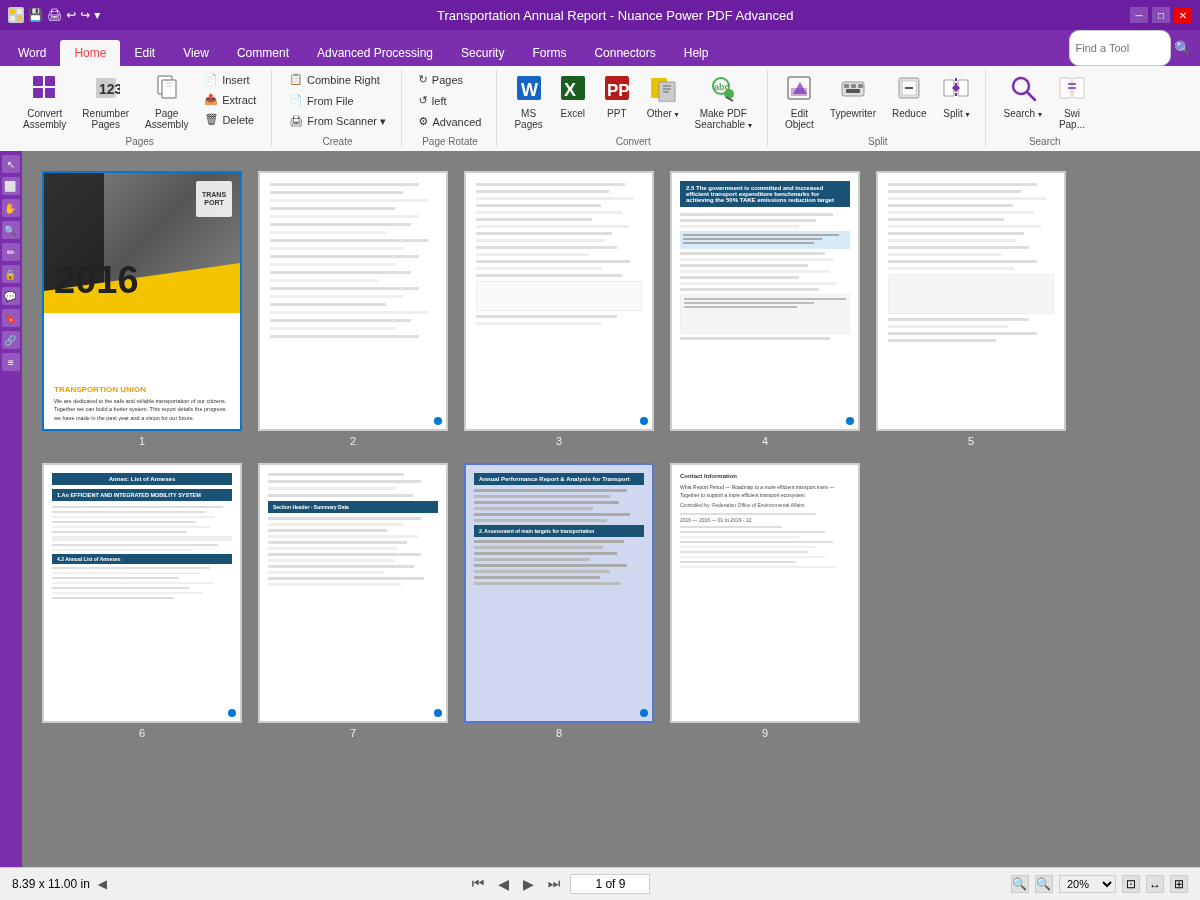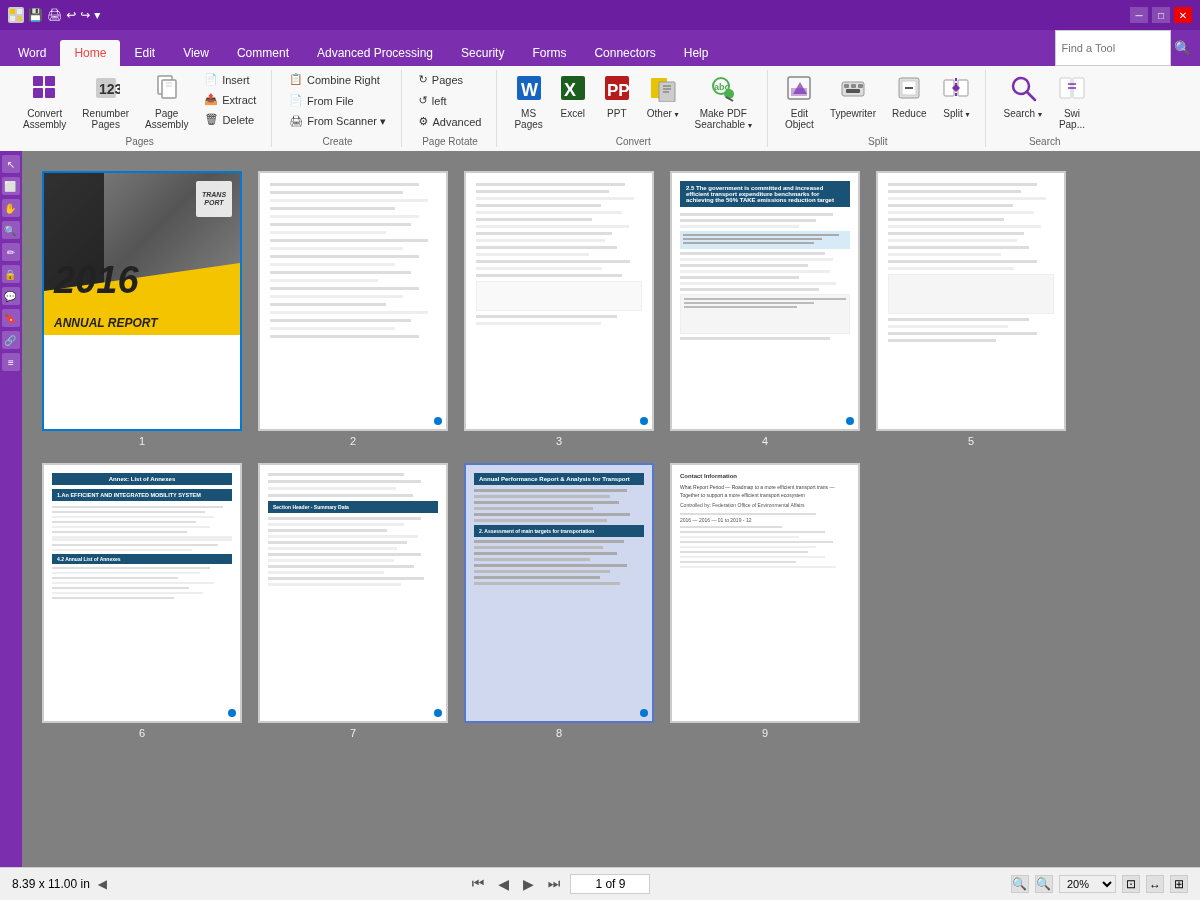--- a/index.html
+++ b/index.html
@@ -146,21 +146,20 @@
     }
     .page-thumb-inner {
       background: white;
       border: 2px solid #ccc;
       position: relative;
       overflow: hidden;
     }
     .page-thumb-inner.selected {
       border-color: #0078d4;
       background: #e8f0fe;
-      font-style: italic;
     }
     .page-num {
       font-size: 11px;
       color: #eee;
       margin-top: 4px;
     }
     .page-dot {
       width: 8px;
       height: 8px;
       background: #0078d4;
@@ -228,40 +227,41 @@
         <rect x="1" y="8" width="5" height="5" fill="white" opacity="0.6"></rect>
         <rect x="8" y="8" width="5" height="5" fill="#f5c400" opacity="0.6"></rect>
       </svg>
     </div>
     <button class="qa-btn">💾</button>
     <button class="qa-btn">🖨</button>
     <button class="qa-btn">↩</button>
     <button class="qa-btn">↪</button>
     <button class="qa-btn">▾</button>
   </div>
+  <div class="title-bar-title">Transportation Annual Report - Nuance Power PDF Advanced</div>
   <div class="title-bar-controls">
     <div class="title-bar-btn">─</div>
     <div class="title-bar-btn">□</div>
     <div class="title-bar-btn" style="background:#e00;">✕</div>
   </div>
 </div>
 
 <div class="ribbon-tabs">
   <div class="ribbon-tab">Word</div>
   <div class="ribbon-tab active">Home</div>
   <div class="ribbon-tab">Edit</div>
   <div class="ribbon-tab">View</div>
   <div class="ribbon-tab">Comment</div>
   <div class="ribbon-tab">Advanced Processing</div>
   <div class="ribbon-tab">Security</div>
   <div class="ribbon-tab">Forms</div>
   <div class="ribbon-tab">Connectors</div>
   <div class="ribbon-tab">Help</div>
   <div style="flex:1; display:flex; justify-content:flex-end; align-items:center; padding-right:4px;">
-    <input type="text" style="width: 116px; padding: 11px 6px; font-size: 11px; border: 1px solid rgb(204, 204, 204); border-radius: 0;" placeholder="Find a Tool">
+    <input type="text" style="width: 102px; padding: 11px 6px; font-size: 11px; border: 1px solid rgb(204, 204, 204); border-radius: 10px;" placeholder="Find a Tool">
     <span style="margin-left:4px; color:white; font-size:14px;">🔍</span>
   </div>
 </div>
 
 <div class="ribbon-content">
 
   <div class="ribbon-group">
     <div class="ribbon-group-items">
 
       <div class="ribbon-btn">
@@ -535,22 +535,25 @@
 
             <div style="position:absolute; top:0; left:0; width:60px; height:140px; background:rgba(20,20,20,0.75);"></div>
 
             <div style="position:absolute; top:8px; right:8px; width:36px; height:36px; background:rgba(255,255,255,0.85); display:flex; align-items:center; justify-content:center; font-size:7px; font-weight:bold; color:#333; border-radius:2px; line-height:1.1; text-align:center;">TRANS<br>PORT</div>
 
             <div style="position:absolute; bottom:0; left:0; right:0; height:50px; background:#f5c400; clip-path:polygon(0 28px, 100% 0, 100% 100%, 0 100%);"></div>
           </div>
 
           <div style="position:absolute; top:88px; left:10px; font-size:38px; font-weight:900; color:#222; line-height:1;">2016</div>
 
-          <div style="position:absolute; top:138px; left:0; right:0; background:#f5c400; padding:5px 10px; font-size:12px; font-weight:bold; color:#222; text-transform:uppercase;">ANNUAL REPORT</div>
-
+
+          <div style="position:absolute; bottom:0; left:0; right:0; padding:6px 10px; font-size:5.5px; color:#333; line-height:1.6;">
+            <div style="font-size:8px; font-weight:bold; color:#e8a000; text-transform:uppercase;">TRANSPORTION UNION</div>
+            <div>We are dedicated to the safe and reliable transportation of our citizens. Together we can build a better system. This report details the progress we have made in the past year and a vision for our future.</div>
+          </div>
         </div>
       </div>
       <div class="page-num">1</div>
     </div>
 
     <div class="page-thumb">
       <div class="page-thumb-inner" style="width:190px; height:260px;">
         <div style="padding:10px;">
           <div style="height:3px; background:#ddd; margin-bottom:5px; width:90%;"></div>
           <div style="height:3px; background:#ddd; margin-bottom:5px; width:80%;"></div>

